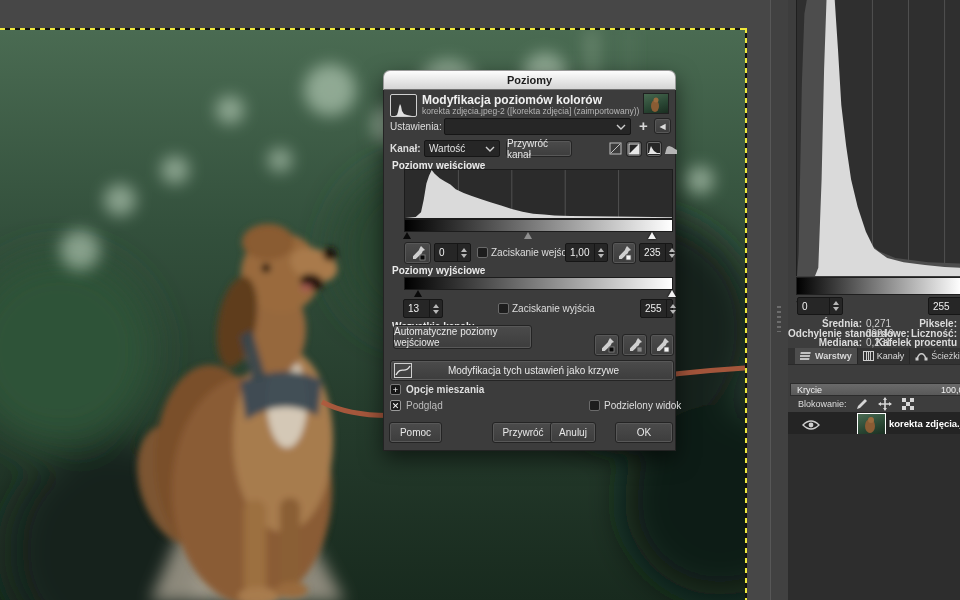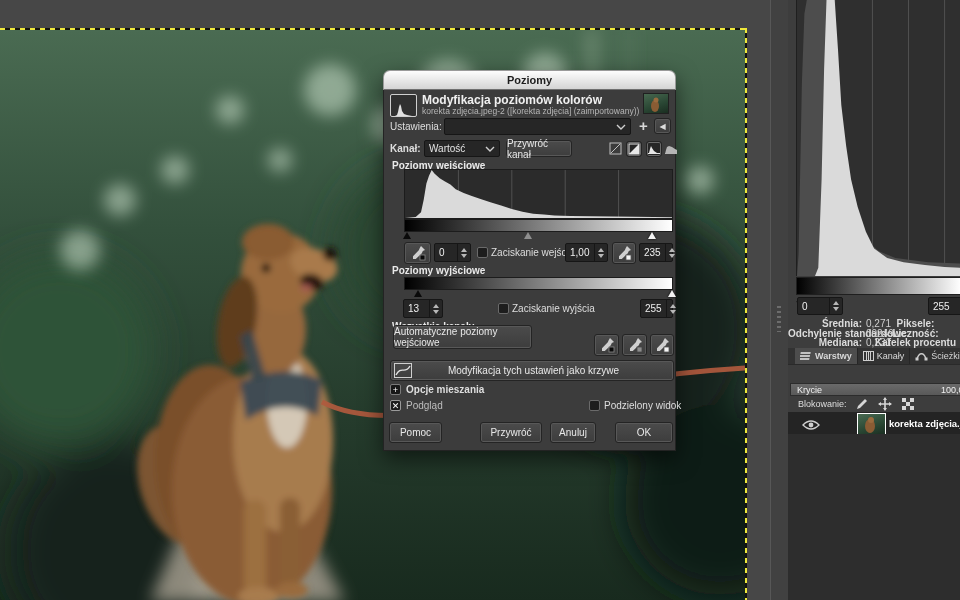--- a/index.html
+++ b/index.html
@@ -27,21 +27,21 @@
   .hist-widget{position:absolute;left:8px;top:0;width:164px;height:276px;
                background:#2f2f2f;border-left:1px solid #1f1f1f;}
   .hist-grad{position:absolute;left:8px;top:277px;width:164px;height:16px;
              background:linear-gradient(90deg,#000,#fff);border:1px solid #1f1f1f;border-right:none;}
   .hist-handle{position:absolute;left:8px;top:294px;width:8px;height:8px;}
   .range-row{position:absolute;left:0;top:297px;width:172px;height:20px;}
   .stats{position:absolute;left:0;top:319px;width:172px;font-size:10px;line-height:9.5px;}
   .stat-line{position:relative;height:9.5px;}
   .stat-line .sl{position:absolute;left:0;width:74px;text-align:right;font-weight:bold;color:#dcdcdc;white-space:nowrap;}
   .stat-line .sv{position:absolute;left:78px;color:#cfcfcf;}
-  .stat-line .sr{position:absolute;left:86px;width:83px;text-align:center;font-weight:bold;color:#dcdcdc;white-space:nowrap;}
+  .stat-line .sr{position:absolute;left:86px;width:83px;text-align:right;font-weight:bold;color:#dcdcdc;white-space:nowrap;}
   .tabbar{position:absolute;left:0;top:348px;width:172px;height:17px;background:#323232;
           border-bottom:1px solid #2a2a2a;display:flex;align-items:stretch;padding-left:7px;box-sizing:border-box;}
   .tab{display:flex;align-items:center;gap:3px;padding:0 5px;font-size:9px;color:#d8d8d8;
        border-right:1px solid #262626;}
   .tab.active{background:#4d4d4d;font-weight:bold;}
   .mode-row{position:absolute;left:0;top:366px;width:172px;height:16px;font-size:10px;}
   .opacity-row{position:absolute;left:2px;top:383px;width:176px;height:11px;
        background:linear-gradient(#6a6a6a,#595959);border:1px solid #2c2c2c;font-size:9px;}
   .lock-row{position:absolute;left:0;top:397px;width:172px;height:14px;font-size:9px;}
   .layer-row{position:absolute;left:0;top:412px;width:172px;height:22px;background:#242424;}
@@ -487,18 +487,18 @@
 
       <span class="expander abs" style="left:6px;top:294px">+</span>
       <span class="lbl abs" style="left:22px;top:294px;font-weight:bold">Opcje mieszania</span>
 
       <span class="cb abs checked" style="left:6px;top:310px">✕</span>
       <span class="lbl abs" style="left:22px;top:310px;color:#bdbdbd">Podgląd</span>
       <span class="cb abs" style="left:205px;top:310px"></span>
       <span class="lbl abs" style="left:220px;top:310px">Podzielony widok</span>
 
       <div class="btn abs" style="left:5px;top:332px;width:53px;height:21px">Pomoc</div>
-      <div class="btn abs" style="left:96px;top:332px;width:62px;height:21px">Przywróć</div>
+      <div class="btn abs" style="left:108px;top:332px;width:62px;height:21px">Przywróć</div>
       <div class="btn abs" style="left:166px;top:332px;width:46px;height:21px">Anuluj</div>
       <div class="btn abs" style="left:231px;top:332px;width:58px;height:21px">OK</div>
     </div>
   </div>
 </div>
 
 </body></html>

